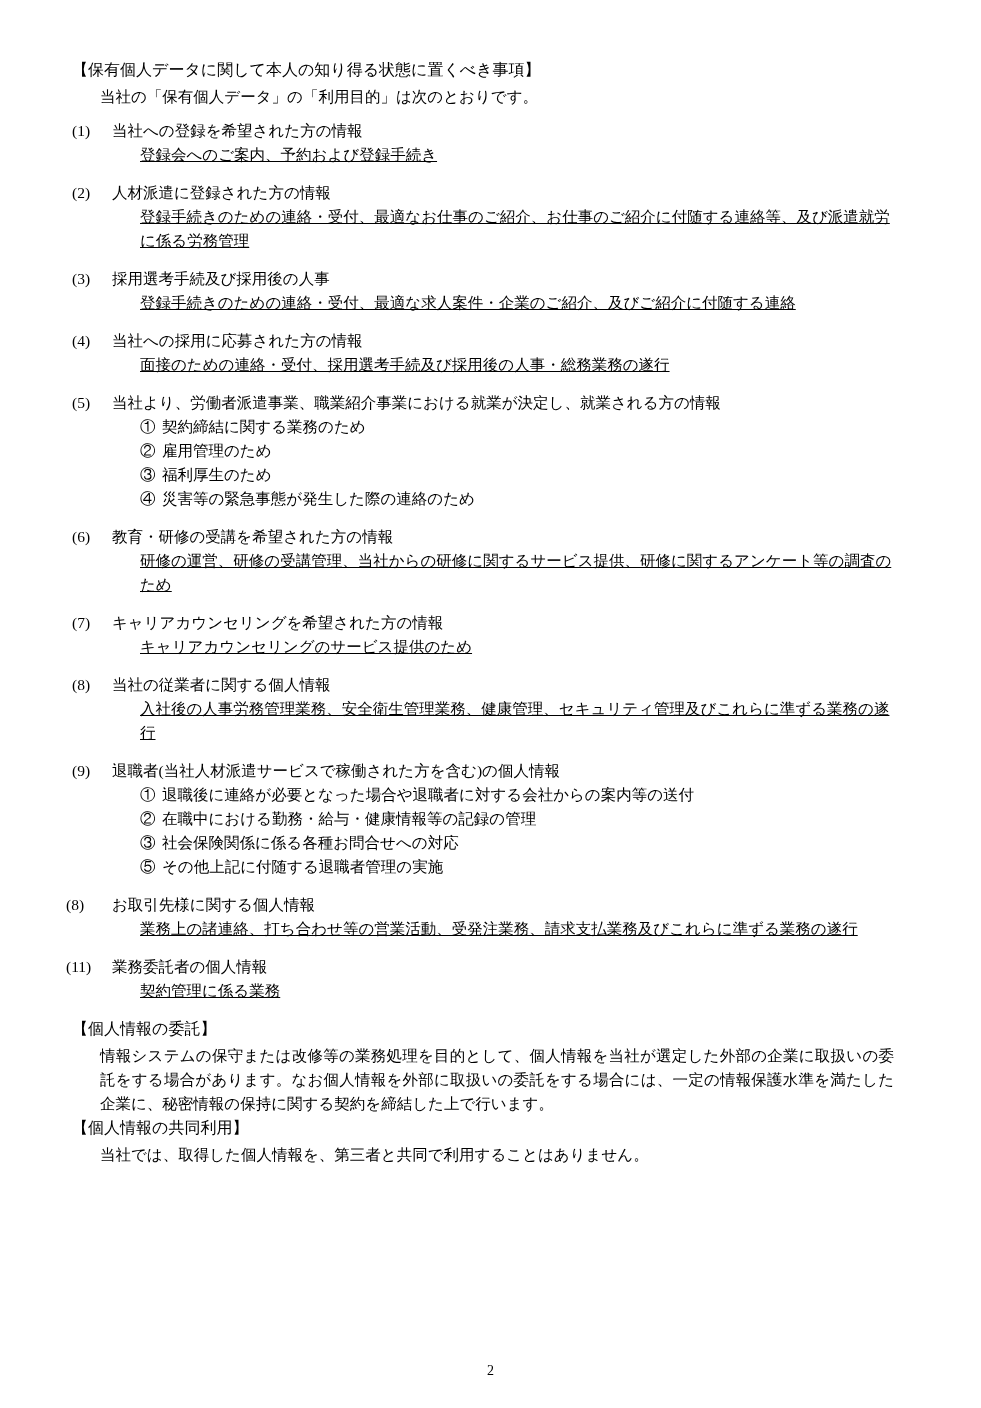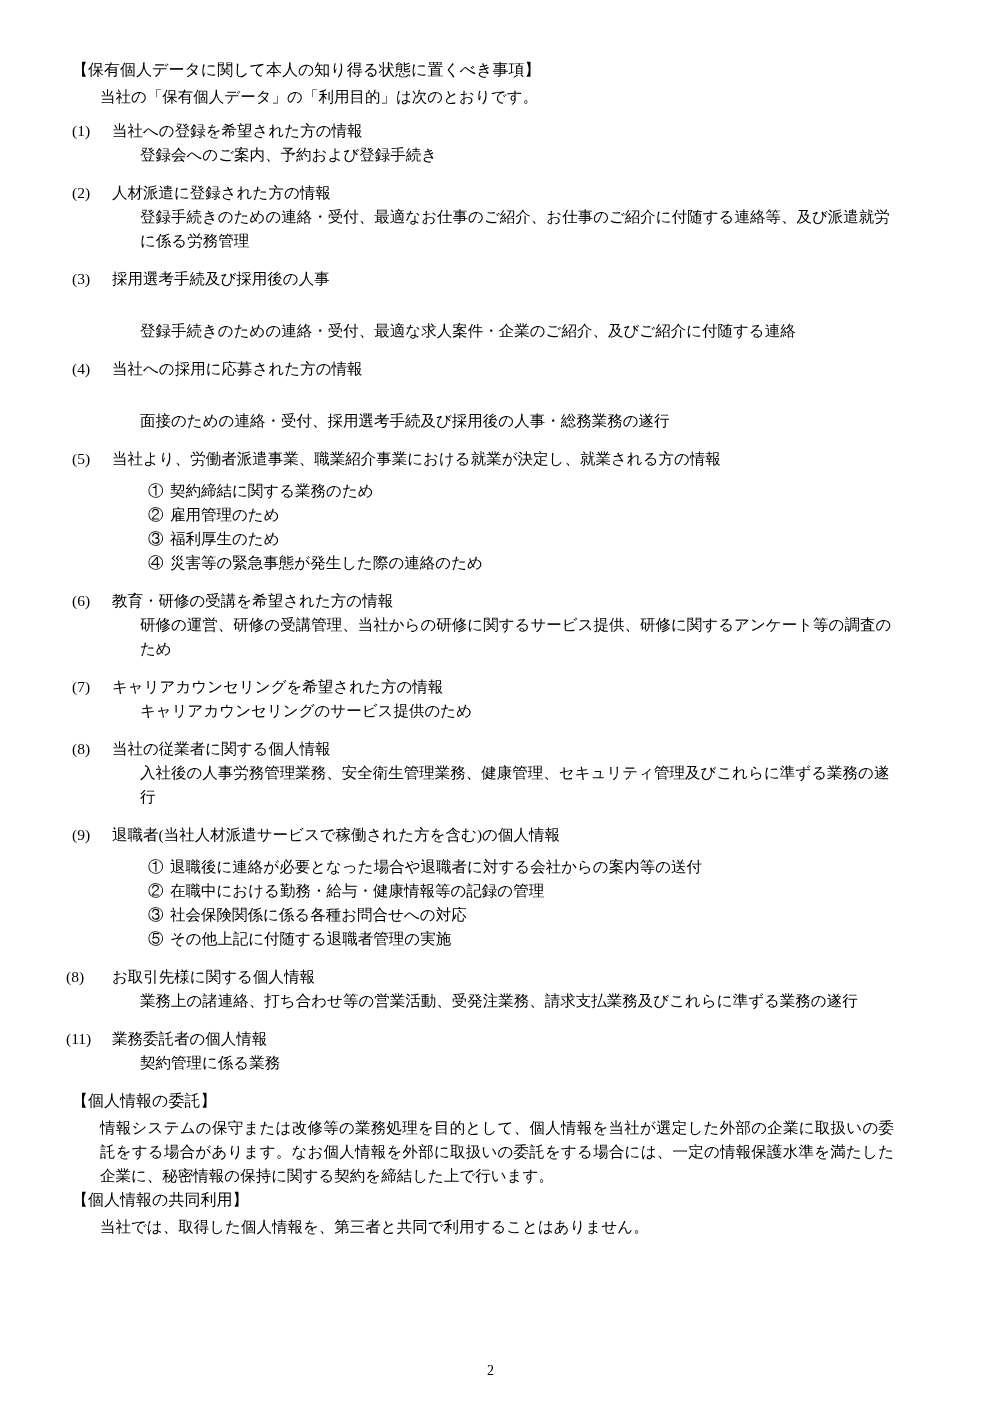--- a/index.html
+++ b/index.html
@@ -53,23 +53,24 @@
     width: 40px;
     text-align: left;
     display: inline-block;
   }
   .item-num.wide {
     left: -46px;
     width: 46px;
   }
   .item-body {
     padding-left: 28px;
+    text-decoration: underline;
   }
   .sublist {
-    margin: 8px;
+    margin: 0;
     padding: 0 0 0 28px;
     list-style: none;
   }
   .sublist li {
     margin: 0;
     white-space: nowrap;
   }
   .sublist .circ {
     display: inline-block;
     width: 22px;
@@ -81,21 +82,21 @@
     text-align: justify;
   }
   .page-number {
     position: absolute;
     bottom: 26px;
     left: 0;
     width: 981px;
     text-align: center;
     font-size: 14px;
   }
-  .nowrap { white-space: nowrap; margin-top: 28px; }
+  .nowrap { white-space: nowrap; }
 </style>
 </head>
 <body>
 
 <div class="page">
 
   <div>
     <div class="section-head">【保有個人データに関して本人の知り得る状態に置くべき事項】</div>
     <div class="lead">当社の「保有個人データ」の「利用目的」は次のとおりです。</div>
 

